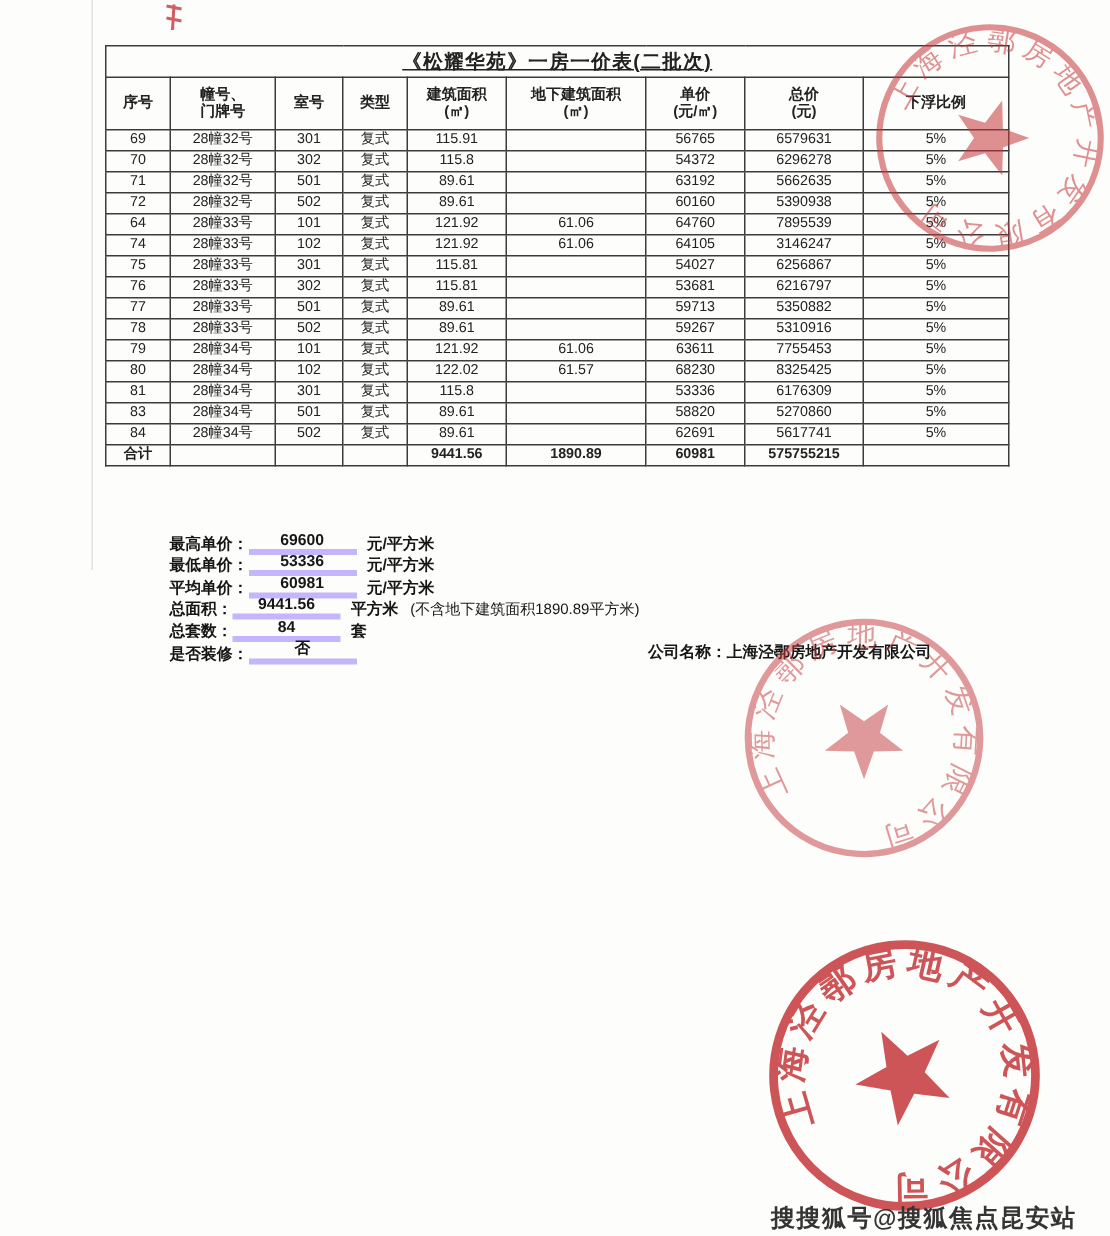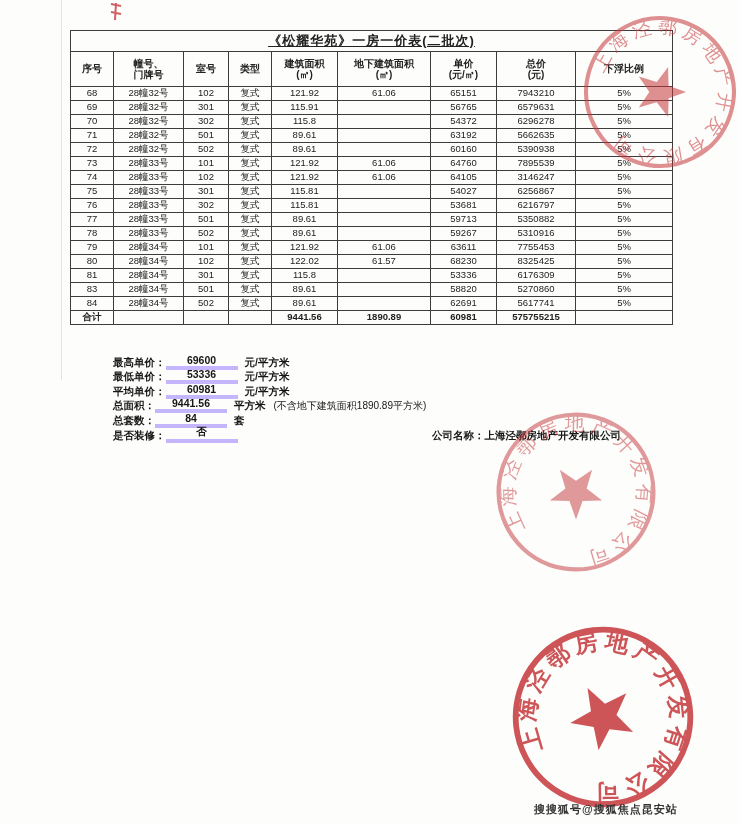--- a/index.html
+++ b/index.html
@@ -49,22 +49,22 @@
   
   .stamp{position:absolute;color:#c5383c;pointer-events:none;}
   .stamp svg{display:block;width:100%;height:100%;}
   .stamp-top{left:578px;top:10px;width:164px;height:164px;transform:rotate(18deg);opacity:.55;}
   .stamp-mid{left:490px;top:406px;width:172px;height:172px;transform:rotate(-36deg);opacity:.5;}
   .stamp-bottom{left:506px;top:620px;width:194px;height:194px;transform:rotate(-28deg);opacity:.85;}
   .corner-mark{position:absolute;left:108px;top:2px;width:16px;height:20px;opacity:.8;}
 
   
   .watermark{
-    position:absolute;left:534px;top:802px;
-    font-size:11px;font-weight:bold;letter-spacing:1px;color:#343434;
+    position:absolute;left:514px;top:802px;
+    font-size:16px;font-weight:bold;letter-spacing:1px;color:#343434;
     white-space:nowrap;
   }
 </style>
 </head>
 <body>
 
 <div class="edge-left"></div>
 
 <div class="corner-mark">
   <svg viewBox="0 0 16 20">
@@ -100,31 +100,20 @@
 (㎡)</th>
       <th class="colhead">单价
 (元/㎡)</th>
       <th class="colhead">总价
 (元)</th>
       <th class="colhead">下浮比例</th>
     </tr>
   </thead>
   <tbody>
       <tr>
-        <td>68</td>
-        <td>28幢32号</td>
-        <td>102</td>
-        <td>复式</td>
-        <td>121.92</td>
-        <td>61.06</td>
-        <td>65151</td>
-        <td>7943210</td>
-        <td>5%</td>
-      </tr>
-      <tr>
         <td>69</td>
         <td>28幢32号</td>
         <td>301</td>
         <td>复式</td>
         <td>115.91</td>
         <td></td>
         <td>56765</td>
         <td>6579631</td>
         <td>5%</td>
       </tr>
@@ -155,21 +144,21 @@
         <td>28幢32号</td>
         <td>502</td>
         <td>复式</td>
         <td>89.61</td>
         <td></td>
         <td>60160</td>
         <td>5390938</td>
         <td>5%</td>
       </tr>
       <tr>
-        <td>73</td>
+        <td>64</td>
         <td>28幢33号</td>
         <td>101</td>
         <td>复式</td>
         <td>121.92</td>
         <td>61.06</td>
         <td>64760</td>
         <td>7895539</td>
         <td>5%</td>
       </tr>
       <tr>

